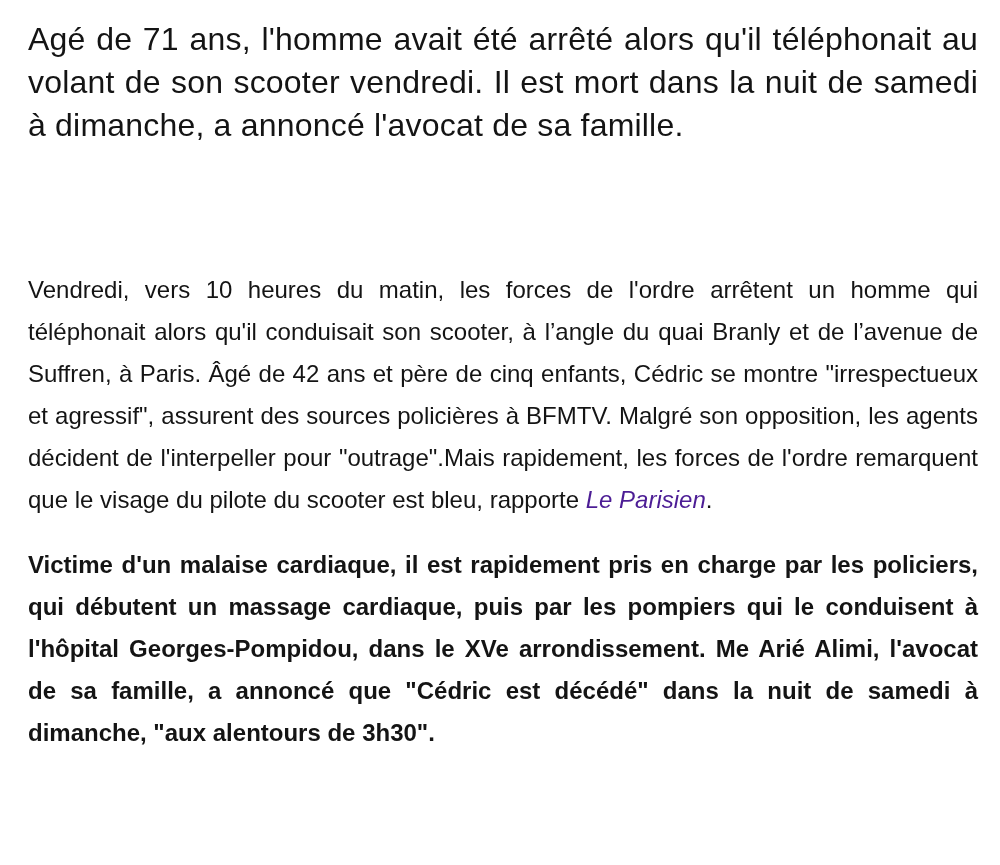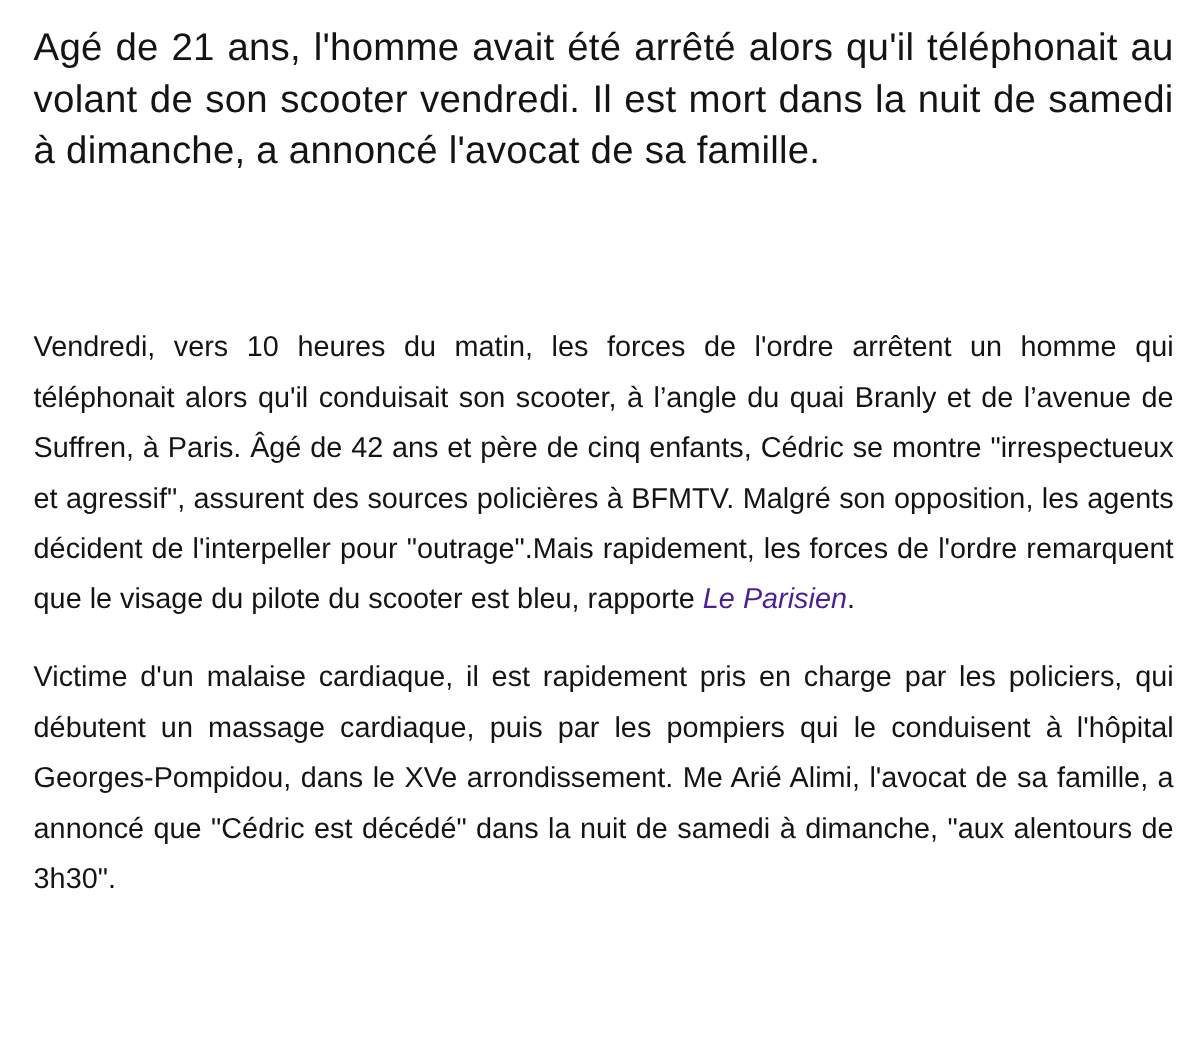--- a/index.html
+++ b/index.html
@@ -27,30 +27,31 @@
   }
   p.body-p {
     font-size: 24px;
     line-height: 42px;
   }
   p.body-p.first {
     margin-top: 122px;
   }
   p.body-p.second {
     margin-top: 23px;
+    font-weight: bold;
   }
   a.inline-link {
     color: #4c1d95;
     font-style: italic;
     text-decoration: none;
     cursor: pointer;
   }
 </style>
 </head>
 <body>
 
 <article class="article-body">
-  <p class="lead">Agé de 21 ans, l'homme avait été arrêté alors qu'il téléphonait au volant de son scooter vendredi. Il est mort dans la nuit de samedi à dimanche, a annoncé l'avocat de sa famille.</p>
+  <p class="lead">Agé de 71 ans, l'homme avait été arrêté alors qu'il téléphonait au volant de son scooter vendredi. Il est mort dans la nuit de samedi à dimanche, a annoncé l'avocat de sa famille.</p>
 
   <p class="body-p first"><span>Vendredi, vers 10 heures du matin, les forces de l'ordre arrêtent un homme qui téléphonait alors qu'il conduisait son scooter, à l’angle du quai Branly et de l’avenue de Suffren, à Paris. Âgé de 42 ans et père de cinq enfants, Cédric se montre "irrespectueux et agressif", assurent des sources policières à BFMTV. Malgré son opposition, les agents décident de l'interpeller pour "outrage".Mais rapidement, les forces de l'ordre remarquent que le visage du pilote du scooter est bleu, rapporte </span><a class="inline-link" href="#">Le Parisien</a><span>.</span></p>
 
   <p class="body-p second">Victime d'un malaise cardiaque, il est rapidement pris en charge par les policiers, qui débutent un massage cardiaque, puis par les pompiers qui le conduisent à l'hôpital Georges-Pompidou, dans le XVe arrondissement. Me Arié Alimi, l'avocat de sa famille, a annoncé que "Cédric est décédé" dans la nuit de samedi à dimanche, "aux alentours de 3h30".</p>
 </article>
 
 </body></html>

